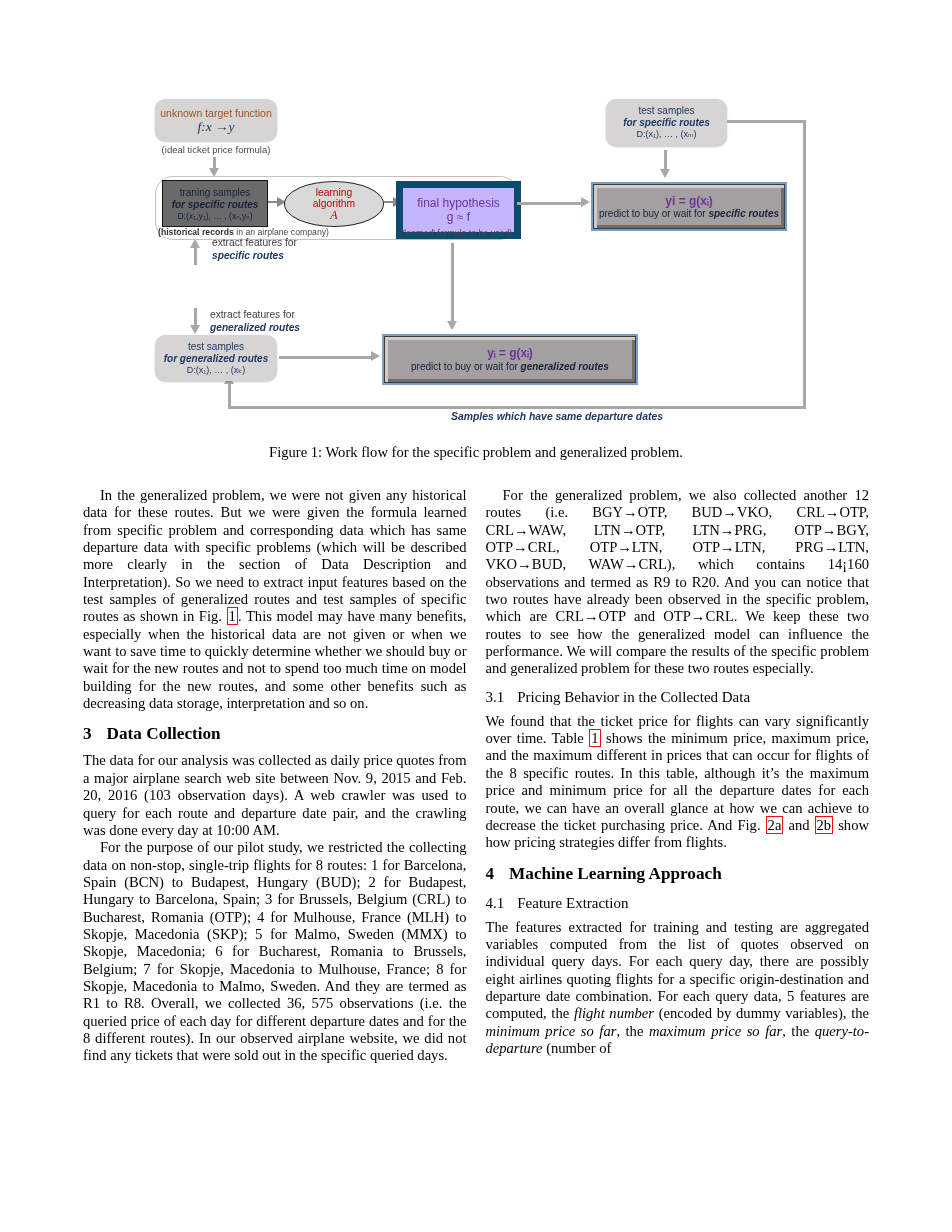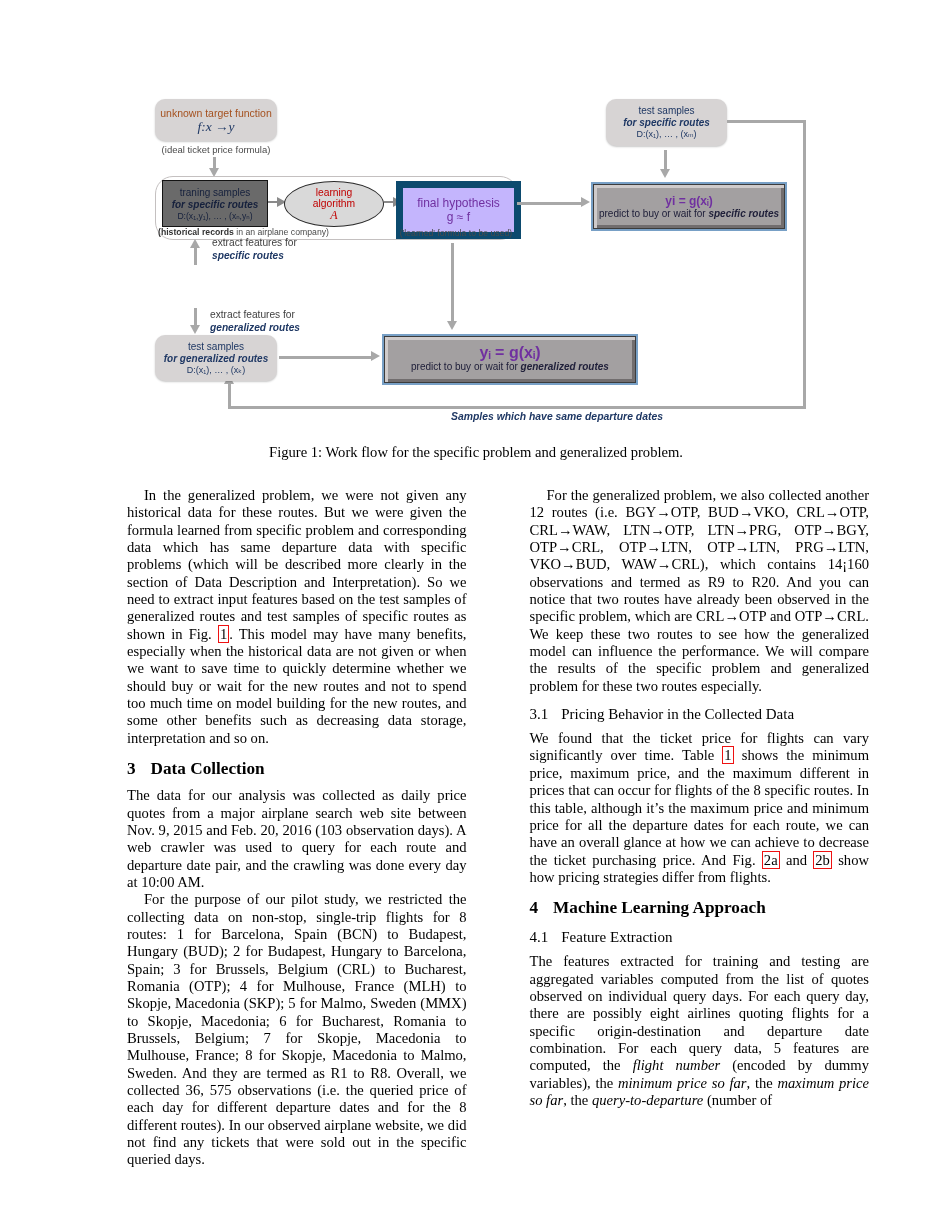--- a/index.html
+++ b/index.html
@@ -35,21 +35,21 @@
   .ah-right{border-top:5px solid transparent;border-bottom:5px solid transparent;border-left:9px solid var(--linegray);}
   .t-rust{color:var(--rust);} .t-navy{color:var(--navy);} .t-red{color:var(--algred);}
   .t-purple{color:var(--purple);} .t-gray{color:var(--graytext);}
   .bi{font-weight:bold;font-style:italic;}
   .fsm{font-size:10px;line-height:12px;} .fxs{font-size:8.6px;line-height:10px;}
   .mathy{font-family:"Liberation Serif","DejaVu Serif",serif;font-style:italic;}
   .lbl2{position:absolute;font-size:10.2px;line-height:12.6px;}
   .fig-caption{position:absolute;left:0;top:444px;width:952px;text-align:center;font-size:14.6px;}
   
   .columns{position:absolute;left:83px;top:487px;width:786px;display:flex;gap:19px;}
-  .col{width:384px;margin-left:44px;}
+  .col{width:384px;}
   p.para{margin:0;font-size:14.6px;line-height:17.35px;text-align:justify;}
   p.indent{text-indent:17px;}
   .it{font-style:italic;}
   .ref{border:1px solid var(--refred);padding:0 1px;}
   .h1{font-size:17.2px;font-weight:bold;margin:12px 0 8px;}
   .h1 .secnum{margin-right:15px;}
   .h2{font-size:15px;font-weight:normal;margin:11px 0 7px;}
   .h2 .secnum{margin-right:13px;}
 </style>
 </head>
@@ -136,21 +136,21 @@
 
     <div class="gbox" style="left:155px;top:335px;width:122px;height:46px;">
       <span class="t-navy fsm">test samples</span>
       <span class="t-navy fsm bi">for generalized routes</span>
       <span class="t-navy" style="font-size:9px;line-height:11px;">D:(x₁), … , (xₖ)</span>
     </div>
     <div class="hline" style="left:279px;top:356px;width:94px;height:2.5px;"></div>
     <div class="ah ah-right" style="left:371px;top:351px;"></div>
 
     <div class="predict" style="left:382px;top:334px;width:252px;height:47px;">
-      <span class="t-purple" style="font-size:16px;line-height:14px;font-weight:bold;">yᵢ = g(xᵢ)</span>
+      <span class="t-purple" style="font-size:12px;line-height:14px;font-weight:bold;">yᵢ = g(xᵢ)</span>
       <span style="font-size:10px;line-height:13px;color:#20203a;white-space:nowrap;"><span>predict to buy or wait for </span><span class="bi">generalized routes</span></span>
     </div>
 
     <div class="t-navy bi" style="position:absolute;left:407px;top:411px;width:300px;text-align:center;font-size:10.4px;">Samples which have same departure dates</div>
   </div>
 
   <div class="fig-caption">Figure 1: Work flow for the specific problem and generalized problem.</div>
 
   <div class="columns">
     <div class="col">

